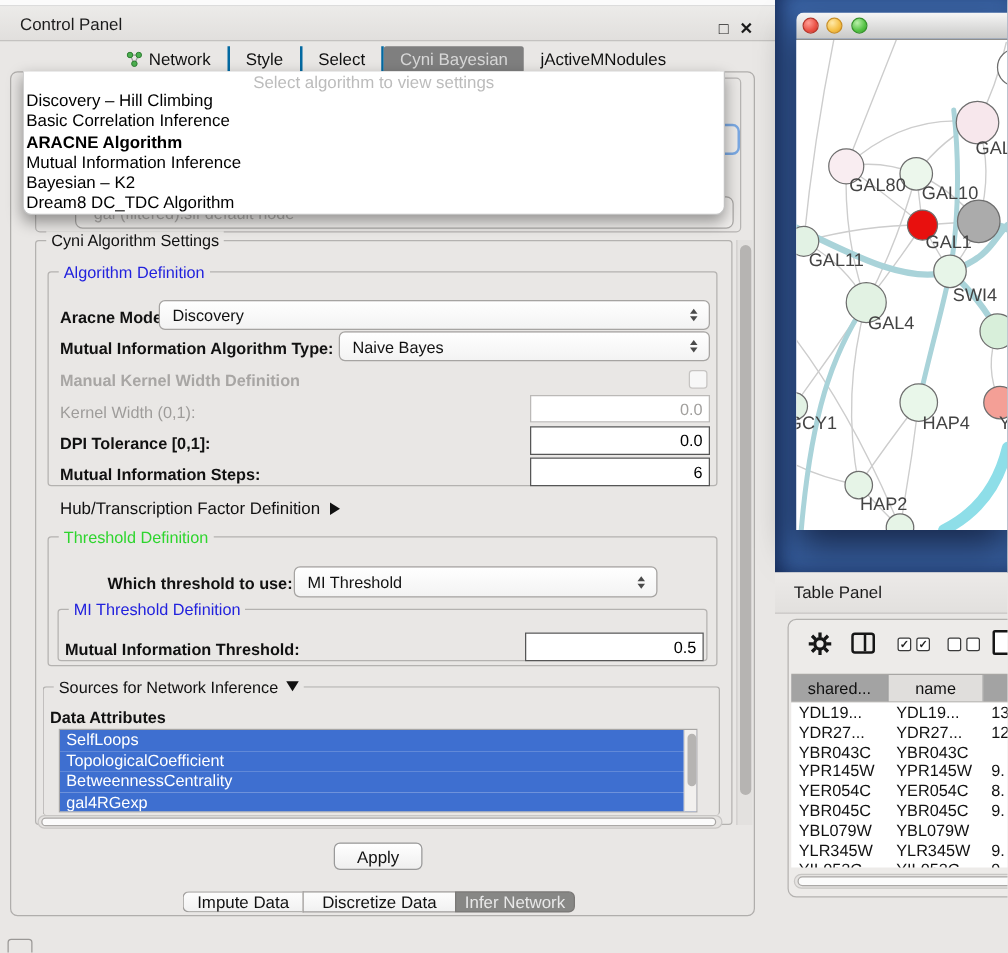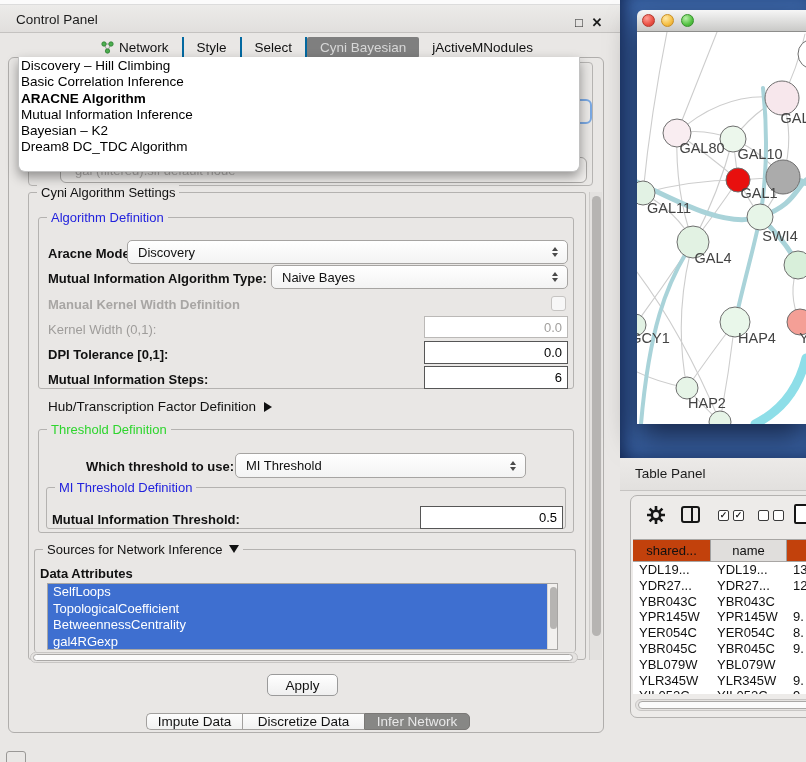--- a/index.html
+++ b/index.html
@@ -96,21 +96,21 @@
   .tp-title { left:635px; top:466px; font-size:13.5px; color:#1c1c1c; }
   .tp-box { left:630px; top:495px; width:200px; height:223px; background:#edebE9; border:1px solid #b4b2b0; border-radius:7px; overflow:hidden; }
   .tp-toolbar { position:absolute; left:0; top:6px; width:100%; height:34px; }
   .icon-col { width:19px; height:17px; border:2px solid #161616; border-radius:3px; }
   .icon-col::after { content:""; position:absolute; left:50%; top:0; width:2px; height:100%; background:#161616; }
   .cb-small { width:11px; height:11px; border:1.6px solid #3a3a3a; border-radius:2px; font-size:9px; line-height:8px; text-align:center; color:#222; font-weight:bold; background:#fff; }
   .icon-doc { width:15px; height:20px; border:2px solid #161616; border-radius:2px; background:#fff; }
   .tbl { position:absolute; left:2px; top:43px; width:210px; }
   .tbl-head { display:flex; height:23px; border-top:1px solid #a8a6a4; border-bottom:1px solid #a8a6a4; }
   .th { font-size:13px; color:#111; display:flex; align-items:center; justify-content:center; border-right:1px solid #a0a0a0; background:#e0dedc; }
-  .th.hl { background:#c2410c; }
+  .th.hl { background:#a3a3a3; }
   .tbl-body { background:#fff; }
   .tr { display:flex; height:15.8px; }
   .td { font-size:13px; color:#111; white-space:nowrap; overflow:hidden; padding-left:6px; line-height:15.8px; }
 
   .dock-icon { left:6px; top:751px; width:20px; height:14px; border:1.6px solid #9a9896; border-radius:3px; }
 </style>
 </head>
 <body>
 
 <div class="abs top-strip"></div>
@@ -149,20 +149,21 @@
     </div>
   </div>
 
 <div class="abs content-box"></div>
 
 <div class="abs behind-group"></div>
 <div class="abs behind-combo">gal (filtered).sif default node</div>
 <div class="abs behind-ring"></div>
 
 <div class="abs popup">
+  <div class="popup-head">Select algorithm to view settings</div>
   <div id="algo-list">
       <div class="popup-item">Discovery – Hill Climbing</div>
       <div class="popup-item">Basic Correlation Inference</div>
       <div class="popup-item bold">ARACNE Algorithm</div>
       <div class="popup-item">Mutual Information Inference</div>
       <div class="popup-item">Bayesian – K2</div>
       <div class="popup-item">Dream8 DC_TDC Algorithm</div>
     </div>
 </div>
 
@@ -236,21 +237,21 @@
   <div class="list-thumb" style="position:absolute; left:1.5px; top:3px; width:7px; height:42px;"></div>
 </div>
 <div class="abs hscroll-track" style="left:30px; top:652px; width:548px; height:11px;">
   <div class="hscroll-thumb" style="position:absolute; left:2px; top:1px; width:540px; height:7px;"></div>
 </div>
 
 <div class="abs btn" style="left:267px; top:674px; width:71px; height:22px;">Apply</div>
 <div class="abs seg" style="left:146px; top:707px;" id="bottom-tabs">
     <div class="seg-btn" style="width: 96px;">Impute Data</div>
     <div class="seg-btn" style="width: 122px;">Discretize Data</div>
-    <div class="seg-btn selected" style="width: 106px;">Infer Network</div>
+    <div class="seg-btn selected" style="width: 96px;">Infer Network</div>
   </div>
 
 <div class="abs dock-icon"></div>
 
 <div class="abs desktop"></div>
 
 <div class="abs net-window">
   <div class="net-titlebar">
     <span class="abs light light-red" style="left:5px;"></span>
     <span class="abs light light-yellow" style="left:24px;"></span>

